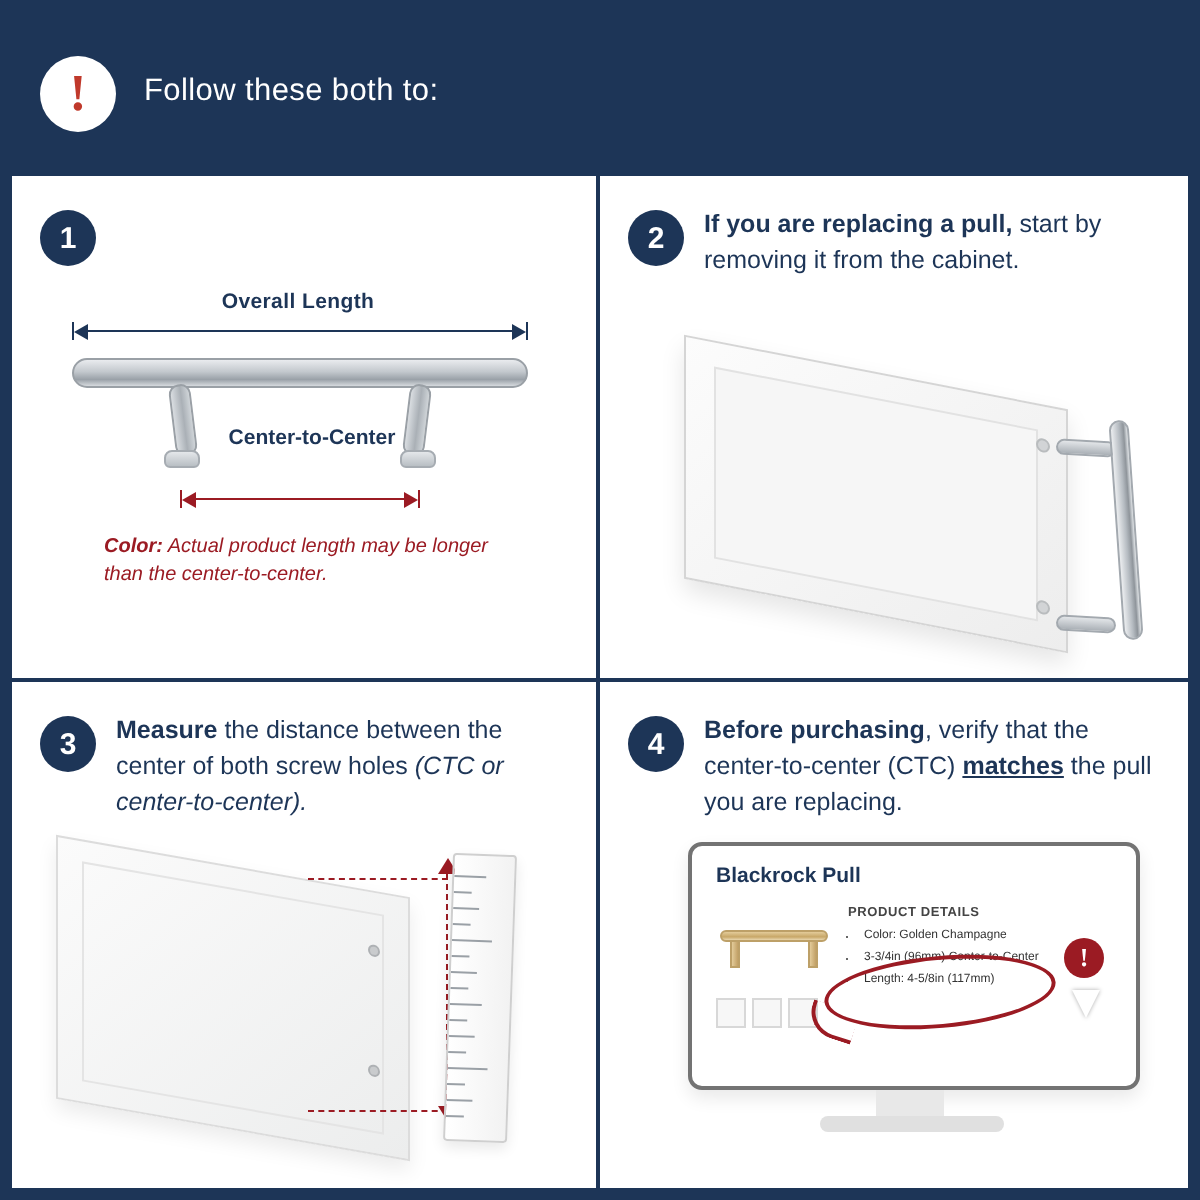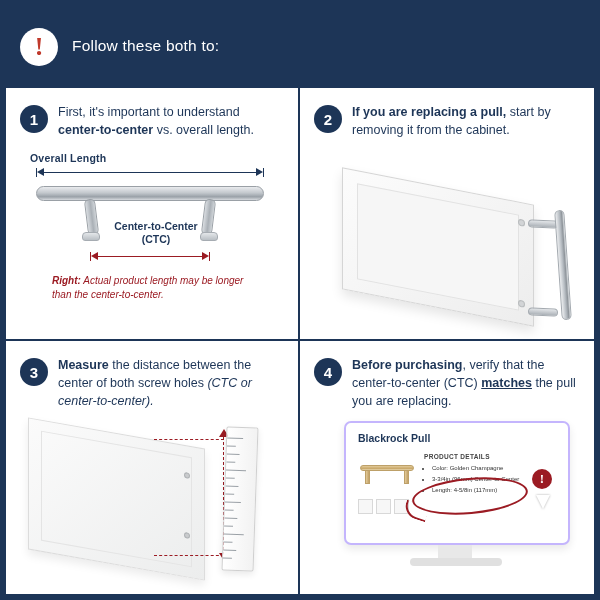--- a/index.html
+++ b/index.html
@@ -116,21 +116,21 @@
   .p1-art {
     position: relative;
     margin: 12px 6px 0 10px;
     height: 150px;
   }
   .ol-label {
     position: absolute;
     top: 0;
     left: 0;
     right: 10px;
-    text-align: left;
+    text-align: center;
     font-size: 10.5px;
     font-weight: bold;
     color: #1d3557;
     letter-spacing: 0.2px;
   }
   .ol-arrow {
     position: absolute;
     top: 16px;
     left: 6px;
     right: 14px;
@@ -415,21 +415,21 @@
     top: 78px;
     bottom: 2px;
   }
   .monitor {
     position: absolute;
     left: 6px;
     top: 2px;
     width: 226px;
     height: 124px;
     background: #ffffff;
-    border: 2px solid #c4b5fd;
+    border: 2px solid #737373;
     border-radius: 7px;
     box-shadow: 0 4px 9px rgba(0,0,0,0.09);
     box-sizing: border-box;
   }
   .monitor-neck {
     position: absolute;
     left: 100px;
     top: 126px;
     width: 34px;
     height: 14px;
@@ -571,53 +571,51 @@
     <div class="header-text">
       <div class="header-line1">Follow these both to:</div>
     </div>
   </div>
 
   <div class="grid">
 
     <div class="cell b-right b-bottom">
       <div class="step-head">
         <div class="step-num">1</div>
-        <div class="step-text"><span>First, it's important to understand </span><span class="b">center-to-center</span><span> vs. overall length.</span></div>
       </div>
 
       <div class="p1-art">
         <div class="ol-label">Overall Length</div>
         <div class="ol-arrow">
           <div class="line"></div>
           <div class="tick-l"></div>
           <div class="tick-r"></div>
           <div class="head-l"></div>
           <div class="head-r"></div>
         </div>
 
         <div class="pull-bar"></div>
         <div class="pull-post left"></div>
         <div class="pull-post right"></div>
         <div class="pull-foot left"></div>
         <div class="pull-foot right"></div>
 
         <div class="ctc-label">
           <div>Center-to-Center</div>
-          <div>(CTC)</div>
         </div>
 
         <div class="ctc-arrow">
           <div class="line"></div>
           <div class="tick-l"></div>
           <div class="tick-r"></div>
           <div class="head-l"></div>
           <div class="head-r"></div>
         </div>
 
-        <div class="p1-note"><span class="nb">Right:</span><span> Actual product length may be longer than the center-to-center.</span></div>
+        <div class="p1-note"><span class="nb">Color:</span><span> Actual product length may be longer than the center-to-center.</span></div>
       </div>
     </div>
 
     <div class="cell b-bottom">
       <div class="step-head">
         <div class="step-num">2</div>
         <div class="step-text"><span class="b">If you are replacing a pull,</span><span> start by removing it from the cabinet.</span></div>
       </div>
 
       <div class="p2-art">

